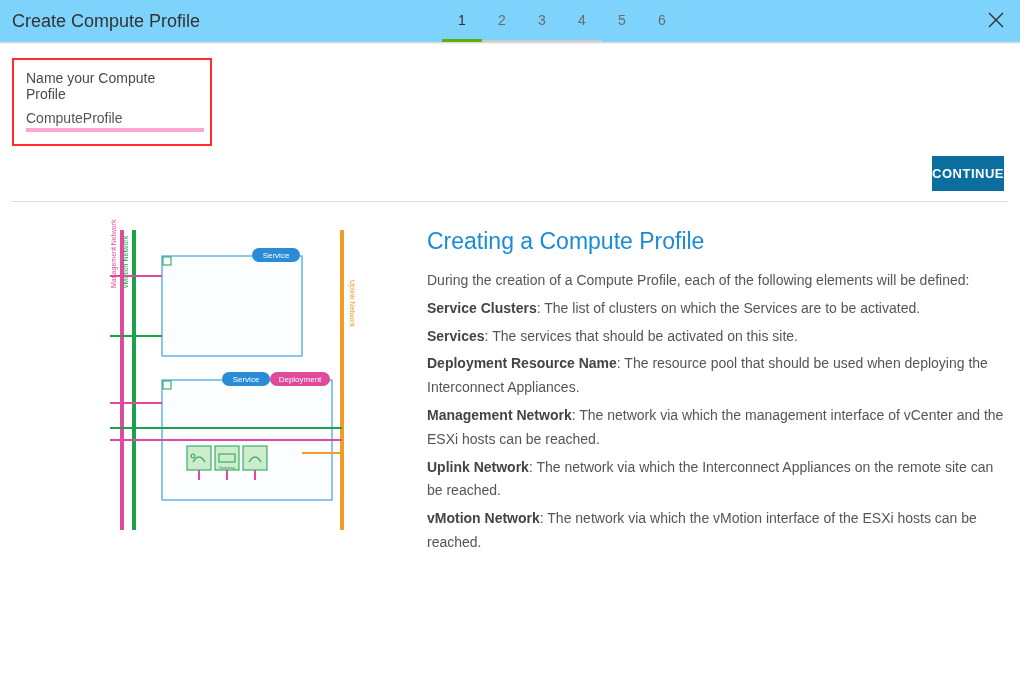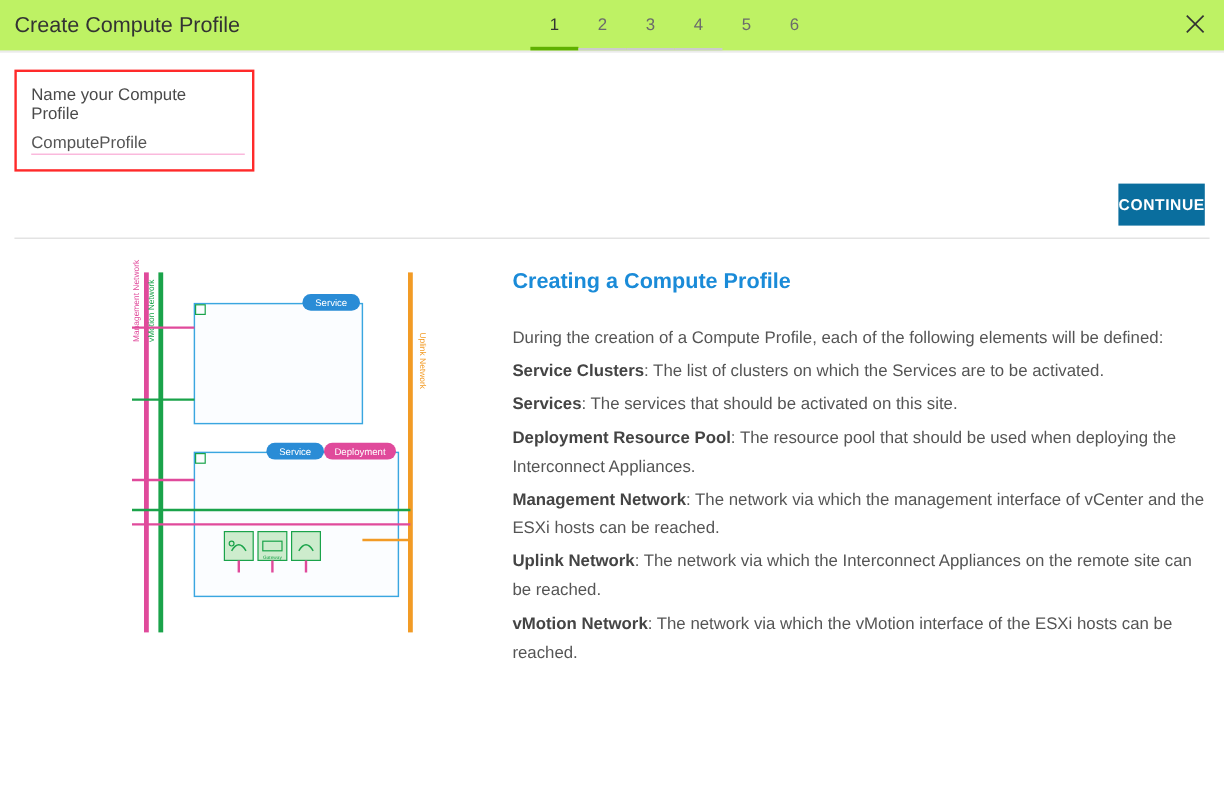--- a/index.html
+++ b/index.html
@@ -4,21 +4,21 @@
 <style>
   * { box-sizing: border-box; }
   body {
     margin: 0;
     font-family: "Segoe UI", Arial, sans-serif;
     color: #444;
     font-size: 14px;
     background: #fff;
   }
   .header {
-    background: #bef264;
+    background: #7dd3fc;
     display: flex;
     align-items: center;
     height: 42px;
     position: relative;
     padding-left: 12px;
   }
   .header-title {
     font-size: 18px;
     color: #333;
     flex: 0 0 auto;
@@ -64,21 +64,21 @@
     padding: 10px 12px 12px 12px;
     width: 200px;
   }
   .name-label {
     color: #4a4a4a;
     font-size: 14px;
     margin-bottom: 6px;
   }
   .name-input {
     border: none;
-    border-bottom: 1px solid #f9a8d4;
+    border-bottom: 4px solid #f9a8d4;
     width: 178px;
     font-size: 14px;
     outline: none;
     padding: 2px 0;
     color: #555;
   }
   .continue-row {
     display: flex;
     justify-content: flex-end;
     margin-top: 10px;
@@ -102,23 +102,23 @@
   .content {
     display: flex;
     gap: 20px;
     align-items: flex-start;
   }
   .diagram-col { width: 395px; flex: 0 0 395px; text-decoration: underline; }
   .diagram-svg { width: 100%; height: 320px; }
   .text-col { flex: 1; color: #555; line-height: 1.7; }
   .text-col h2 {
     color: #1a8bd8;
-    font-size: 18px;
-    margin: 4px 0 20px 0;
-    font-weight: 700;
+    font-size: 23px;
+    margin: 4px 0 8px 0;
+    font-weight: 400;
   }
   .text-col p { margin: 0 0 4px 0; }
   .text-col .bold { font-weight: 600; color: #444; }
   .indent { margin-left: 10px; }
 </style>
 </head>
 <body>
 
 <div class="header">
   <div class="header-title">Create Compute Profile</div>
@@ -203,21 +203,21 @@
         <line x1="243" y1="252" x2="243" y2="262" stroke="#e04a9b" stroke-width="2"></line>
       </svg>
     </div>
 
     <div class="text-col">
       <h2>Creating a Compute Profile</h2>
       <p>During the creation of a Compute Profile, each of the following elements will be defined:</p>
 
       <p><span class="bold">Service Clusters</span><span>: The list of clusters on which the Services are to be activated.</span></p>
       <p><span class="bold">Services</span><span>: The services that should be activated on this site.</span></p>
-      <p><span class="bold">Deployment Resource Pool</span><span>: The resource pool that should be used when deploying the Interconnect Appliances.</span></p>
+      <p><span class="bold">Deployment Resource Name</span><span>: The resource pool that should be used when deploying the Interconnect Appliances.</span></p>
 
       <p class="indent"><span class="bold">Management Network</span><span>: The network via which the management interface of vCenter and the ESXi hosts can be reached.</span></p>
       <p class="indent"><span class="bold">Uplink Network</span><span>: The network via which the Interconnect Appliances on the remote site can be reached.</span></p>
       <p class="indent"><span class="bold">vMotion Network</span><span>: The network via which the vMotion interface of the ESXi hosts can be reached.</span></p>
 
     </div>
   </div>
 </div>
 
 </body></html>

